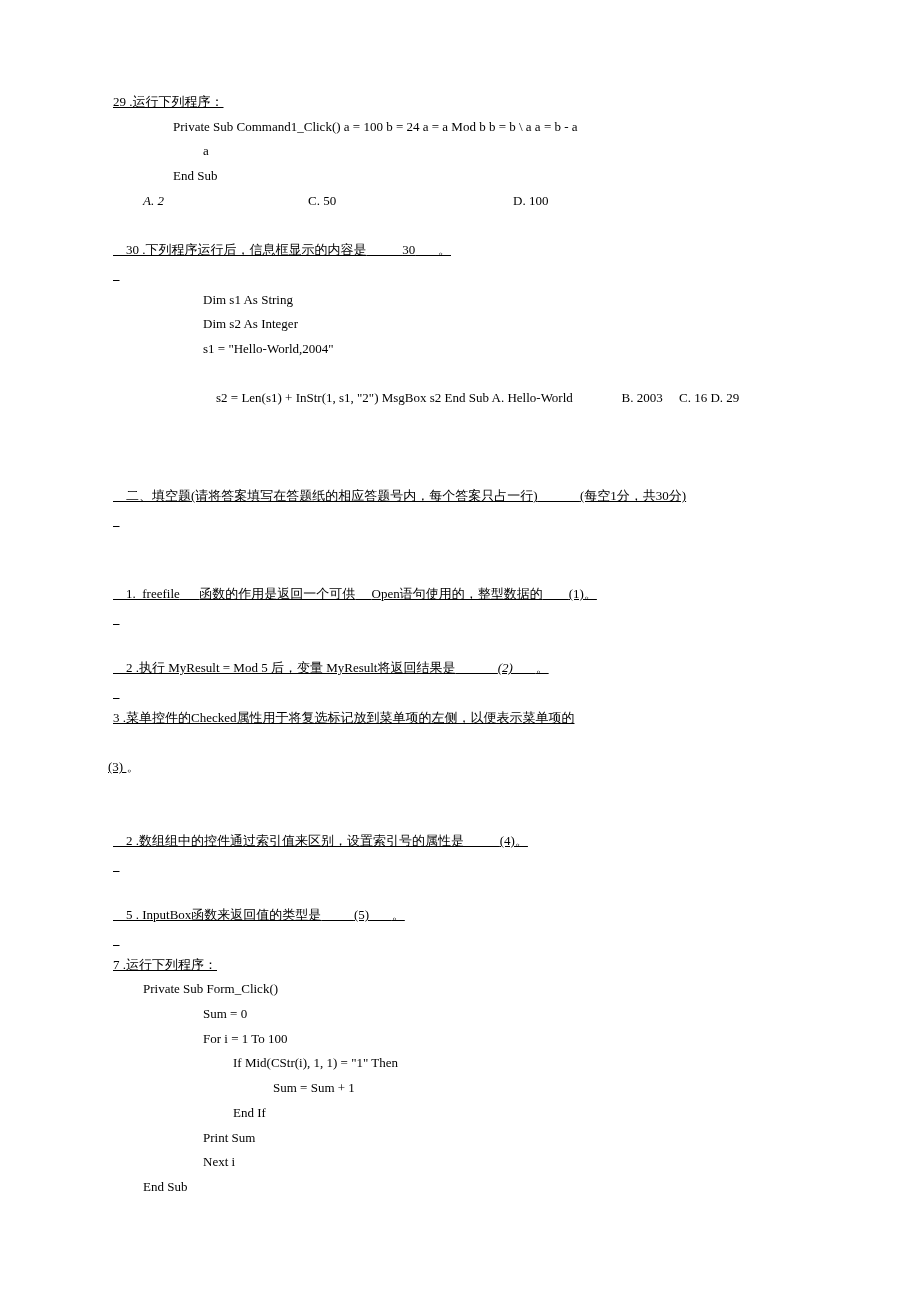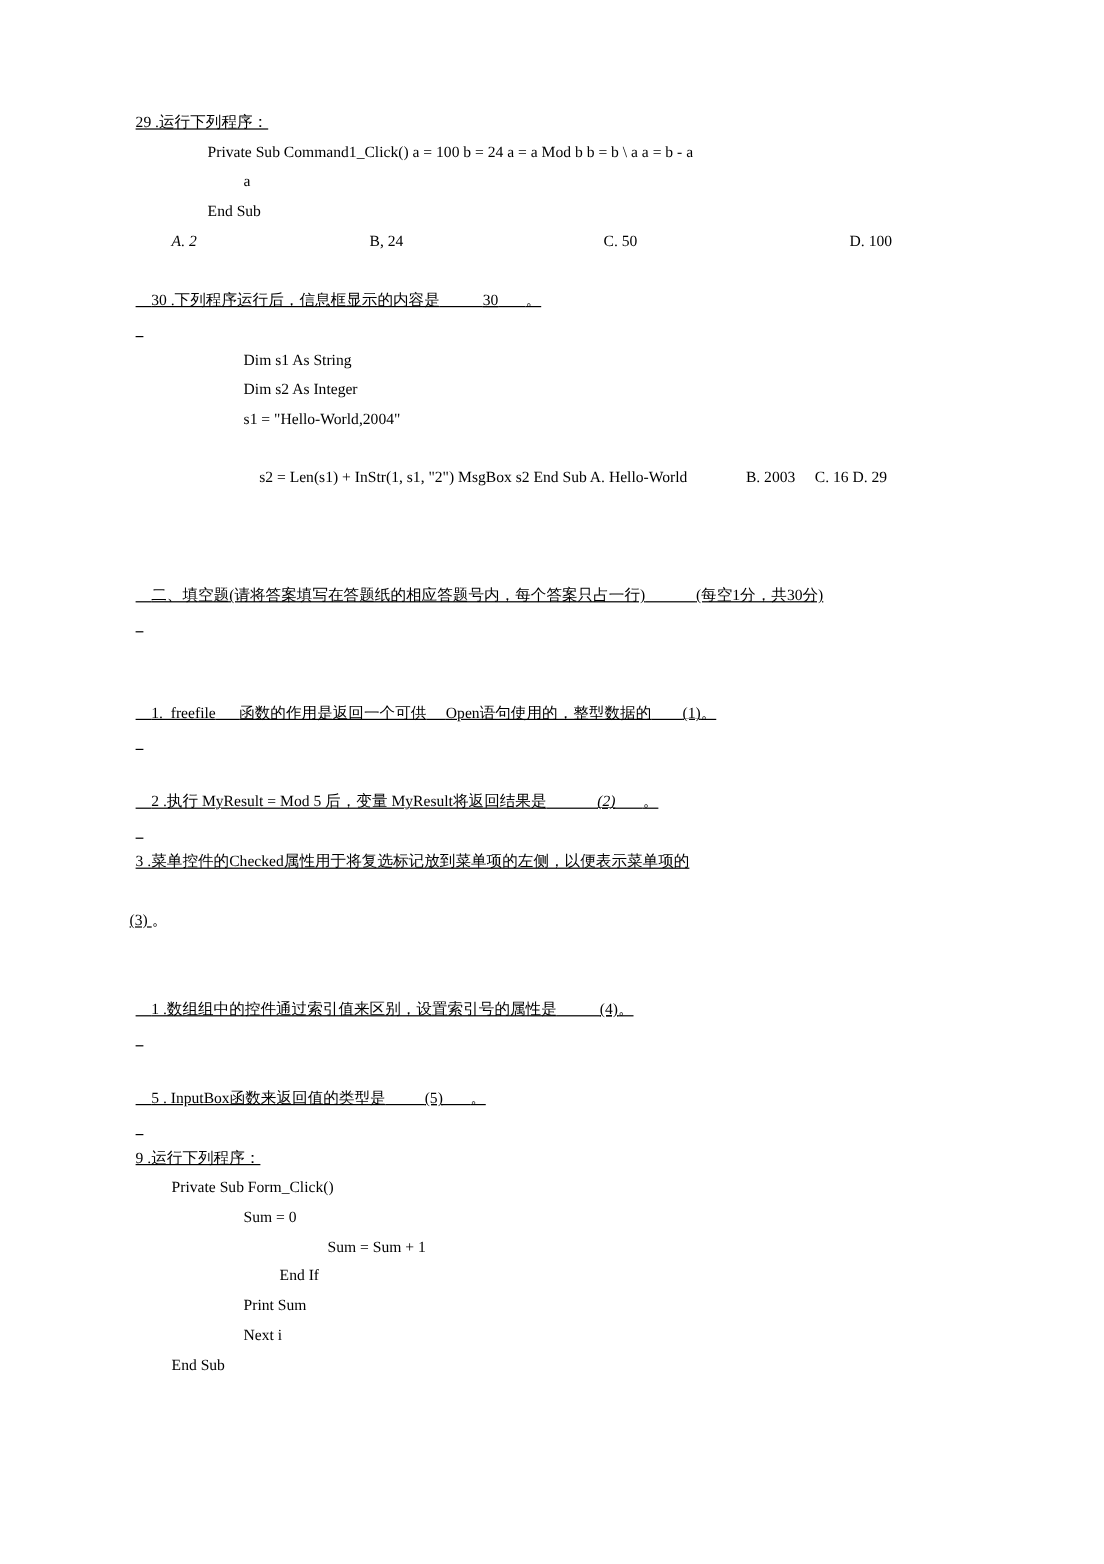--- a/index.html
+++ b/index.html
@@ -42,21 +42,20 @@
 <body>
 
 <div class="page">
 
   <div class="line indent-1">29 .运行下列程序：</div>
   <div class="line indent-3">Private Sub Command1_Click() a = 100 b = 24 a = a Mod b b = b \ a a = b - a</div>
   <div class="line indent-4">a</div>
   <div class="line indent-3">End Sub</div>
   <div class="choices">
     <span class="ca italic">A. 2</span>
-    <span class="cb">B, 24</span>
     <span class="cc">C. 50</span>
     <span>D. 100</span>
   </div>
 
   <div class="line indent-1">
     <span>30 .下列程序运行后，信息框显示的内容是</span>           <span class="u">30</span>       <span>。</span>
   </div>
   <div class="line indent-4">Dim s1 As String</div>
   <div class="line indent-4">Dim s2 As Integer</div>
   <div class="line indent-4">s1 = "Hello-World,2004"</div>
@@ -79,30 +78,32 @@
   <div class="line indent-1">
     <span>2 .执行 MyResult = Mod 5 后，变量 MyResult将返回结果是</span>             <span class="u italic">(2)</span>       <span>。</span>
   </div>
 
   <div class="line indent-1">3 .菜单控件的Checked属性用于将复选标记放到菜单项的左侧，以便表示菜单项的</div>
   <div class="line">
     <span class="u">(3) </span><span>。</span>
   </div>
 
   <div class="line indent-1">
-    <span>1 .数组组中的控件通过索引值来区别，设置索引号的属性是</span>           <span class="u">(4)</span><span>。</span>
+    <span>2 .数组组中的控件通过索引值来区别，设置索引号的属性是</span>           <span class="u">(4)</span><span>。</span>
   </div>
 
   <div class="line indent-1">
     <span>5 . InputBox函数来返回值的类型是</span>          <span class="u">(5)</span>       <span>。</span>
   </div>
 
-  <div class="line indent-1">9 .运行下列程序：</div>
+  <div class="line indent-1">7 .运行下列程序：</div>
   <div class="line indent-2">Private Sub Form_Click()</div>
   <div class="line indent-4">Sum = 0</div>
+  <div class="line indent-4">For i = 1 To 100</div>
+  <div class="line indent-5">If Mid(CStr(i), 1, 1) = "1" Then</div>
   <div class="line" style="padding-left:178px">Sum = Sum + 1</div>
   <div class="line indent-5">End If</div>
   <div class="line indent-4">Print Sum</div>
   <div class="line indent-4">Next i</div>
   <div class="line indent-2">End Sub</div>
   <div class="line">
                
   </div>
 
 </div>

